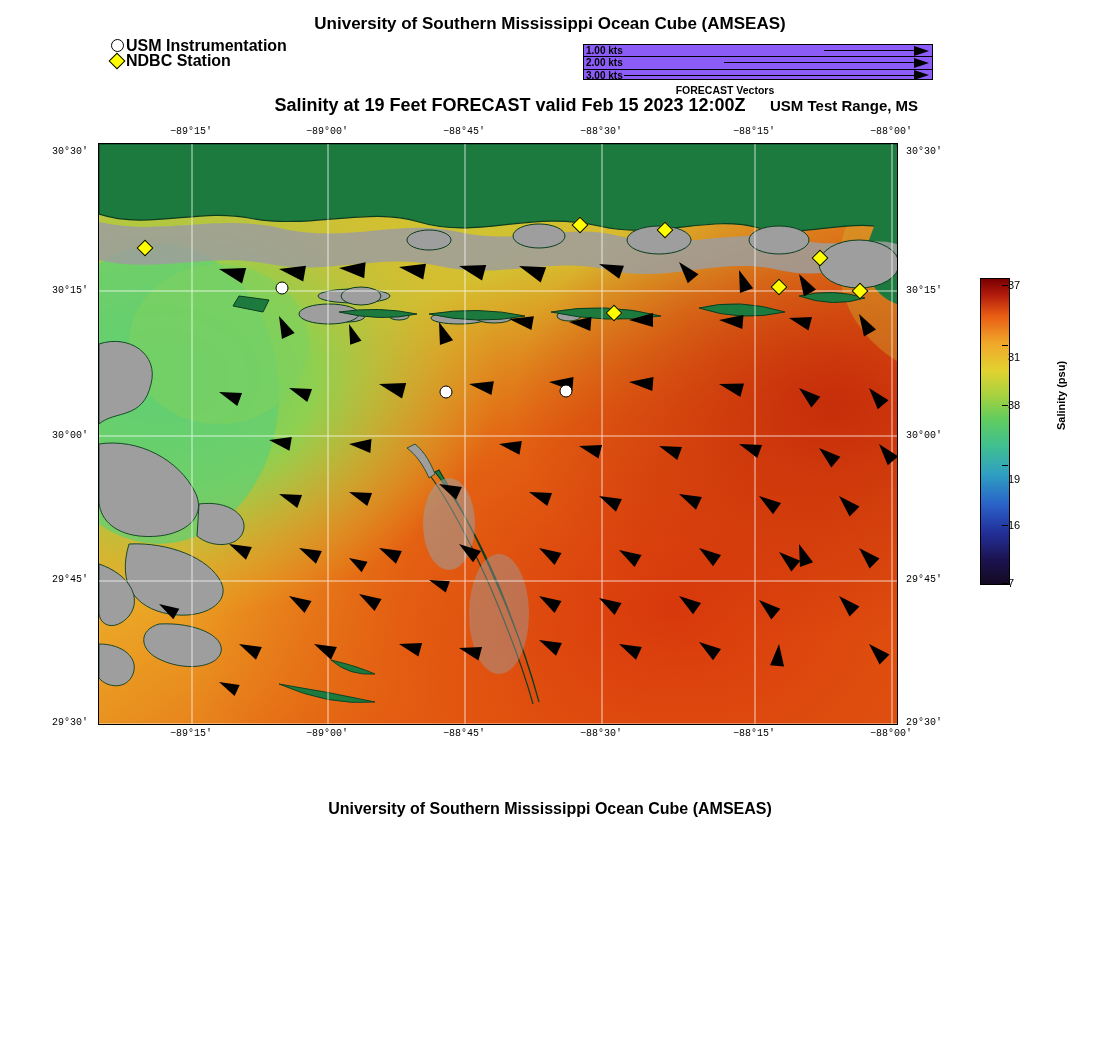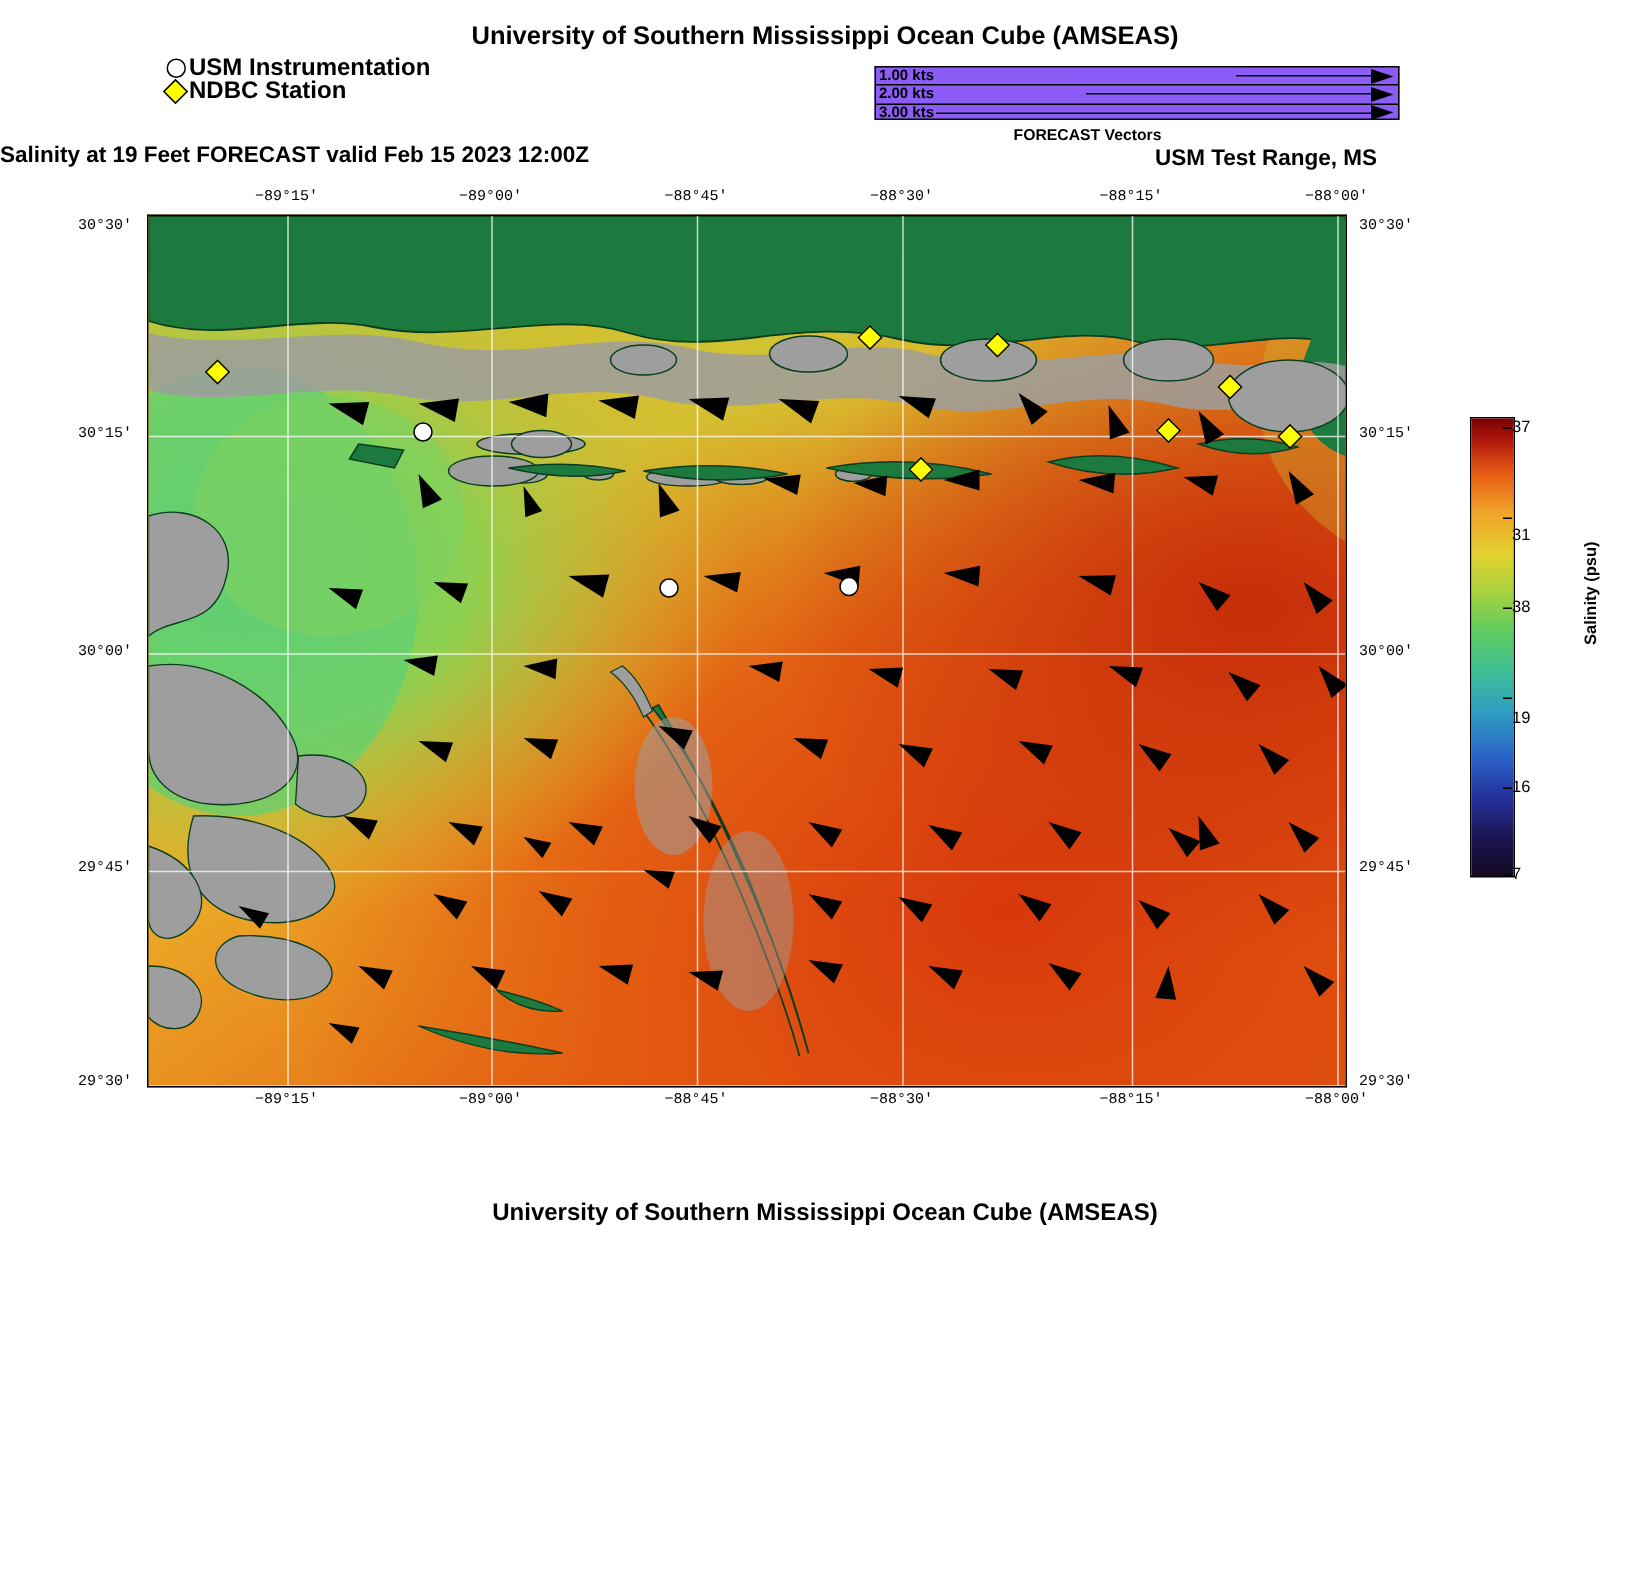--- a/index.html
+++ b/index.html
@@ -1,20 +1,20 @@
 <!DOCTYPE html>
 <html><head>
 <meta charset="utf-8">
 <style>
   html,body{margin:0;padding:0;background:#ffffff;}
   body{width:1100px;height:1050px;position:relative;font-family:"Liberation Sans",sans-serif;color:#000;}
   .abs{position:absolute;}
   #title{top:14px;left:0;width:1100px;text-align:center;font-size:17px;font-weight:bold;}
   #bottom-title{top:800px;left:0;width:1100px;text-align:center;font-size:16px;font-weight:bold;}
-  #subtitle{top:95px;left:0;width:1020px;font-size:15px;font-weight:bold;}
+  #subtitle{top:95px;left:0;width:1020px;text-align:center;font-size:18px;font-weight:bold;}
   #range-label{top:97px;left:770px;font-size:15px;font-weight:bold;}
 
   
   #legend{top:38px;left:108px;font-size:16px;font-weight:bold;line-height:15px;}
   .legrow{display:flex;align-items:center;height:15px;}
   .legrow .sym{width:18px;display:flex;align-items:center;justify-content:center;}
   .circle-sym{width:11px;height:11px;border-radius:50%;background:#fff;border:1.6px solid #000;}
   .diamond-sym{width:10px;height:10px;background:#ffff00;border:1.4px solid #000;transform:rotate(45deg);}
 
   

